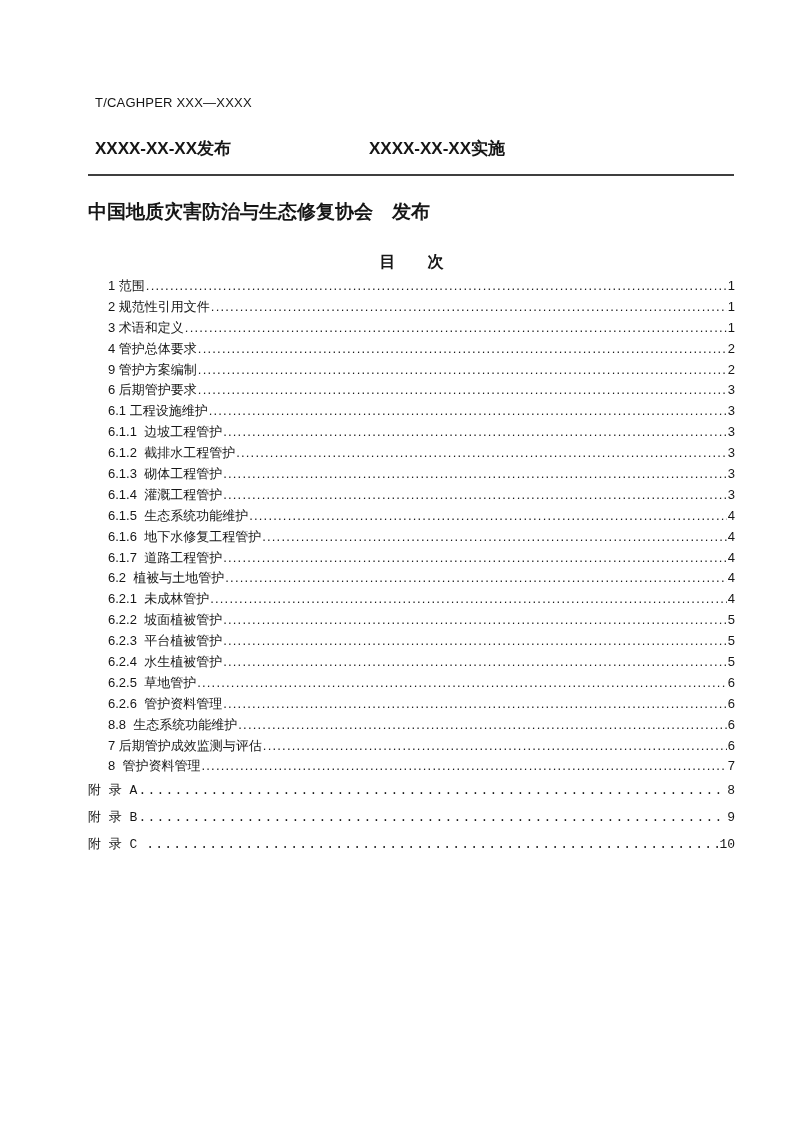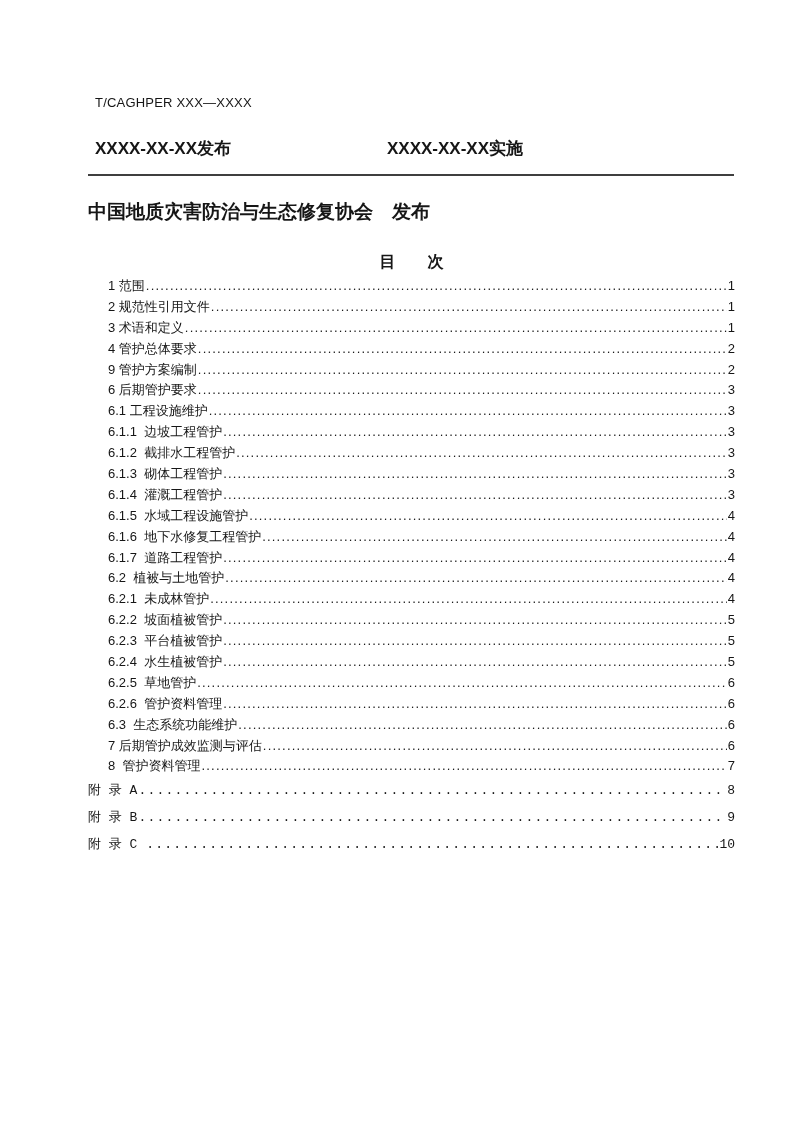--- a/index.html
+++ b/index.html
@@ -22,21 +22,21 @@
     font-size: 13px;
     font-weight: 400;
     letter-spacing: 0.2px;
   }
   #issue-date {
     left: 95px; top: 137px;
     font-size: 17px;
     font-weight: 700;
   }
   #impl-date {
-    left: 387px; top: 137px;
+    left: 369px; top: 137px;
     font-size: 17px;
     font-weight: 700;
   }
   #divider {
     left: 88px; top: 174px;
     width: 646px; height: 2px;
     background: #3f3f3f;
   }
   #issuer-line {
     left: 88px; top: 199px;
@@ -154,21 +154,21 @@
       <span class="toc-label">6.1.3  砌体工程管护</span>
       <span class="toc-dots">................................................................................................................................................................................................................................................</span>
       <span class="toc-page">3</span>
     </div>
     <div class="toc-row main">
       <span class="toc-label">6.1.4  灌溉工程管护</span>
       <span class="toc-dots">................................................................................................................................................................................................................................................</span>
       <span class="toc-page">3</span>
     </div>
     <div class="toc-row main">
-      <span class="toc-label">6.1.5  水域工程设施管护</span>
+      <span class="toc-label">6.1.5  生态系统功能维护</span>
       <span class="toc-dots">................................................................................................................................................................................................................................................</span>
       <span class="toc-page">4</span>
     </div>
     <div class="toc-row main">
       <span class="toc-label">6.1.6  地下水修复工程管护</span>
       <span class="toc-dots">................................................................................................................................................................................................................................................</span>
       <span class="toc-page">4</span>
     </div>
     <div class="toc-row main">
       <span class="toc-label">6.1.7  道路工程管护</span>
@@ -204,21 +204,21 @@
       <span class="toc-label">6.2.5  草地管护</span>
       <span class="toc-dots">................................................................................................................................................................................................................................................</span>
       <span class="toc-page">6</span>
     </div>
     <div class="toc-row main">
       <span class="toc-label">6.2.6  管护资料管理</span>
       <span class="toc-dots">................................................................................................................................................................................................................................................</span>
       <span class="toc-page">6</span>
     </div>
     <div class="toc-row main">
-      <span class="toc-label">6.3  生态系统功能维护</span>
+      <span class="toc-label">8.8  生态系统功能维护</span>
       <span class="toc-dots">................................................................................................................................................................................................................................................</span>
       <span class="toc-page">6</span>
     </div>
     <div class="toc-row main">
       <span class="toc-label">7 后期管护成效监测与评估</span>
       <span class="toc-dots">................................................................................................................................................................................................................................................</span>
       <span class="toc-page">6</span>
     </div>
     <div class="toc-row main">
       <span class="toc-label">8  管护资料管理</span>

